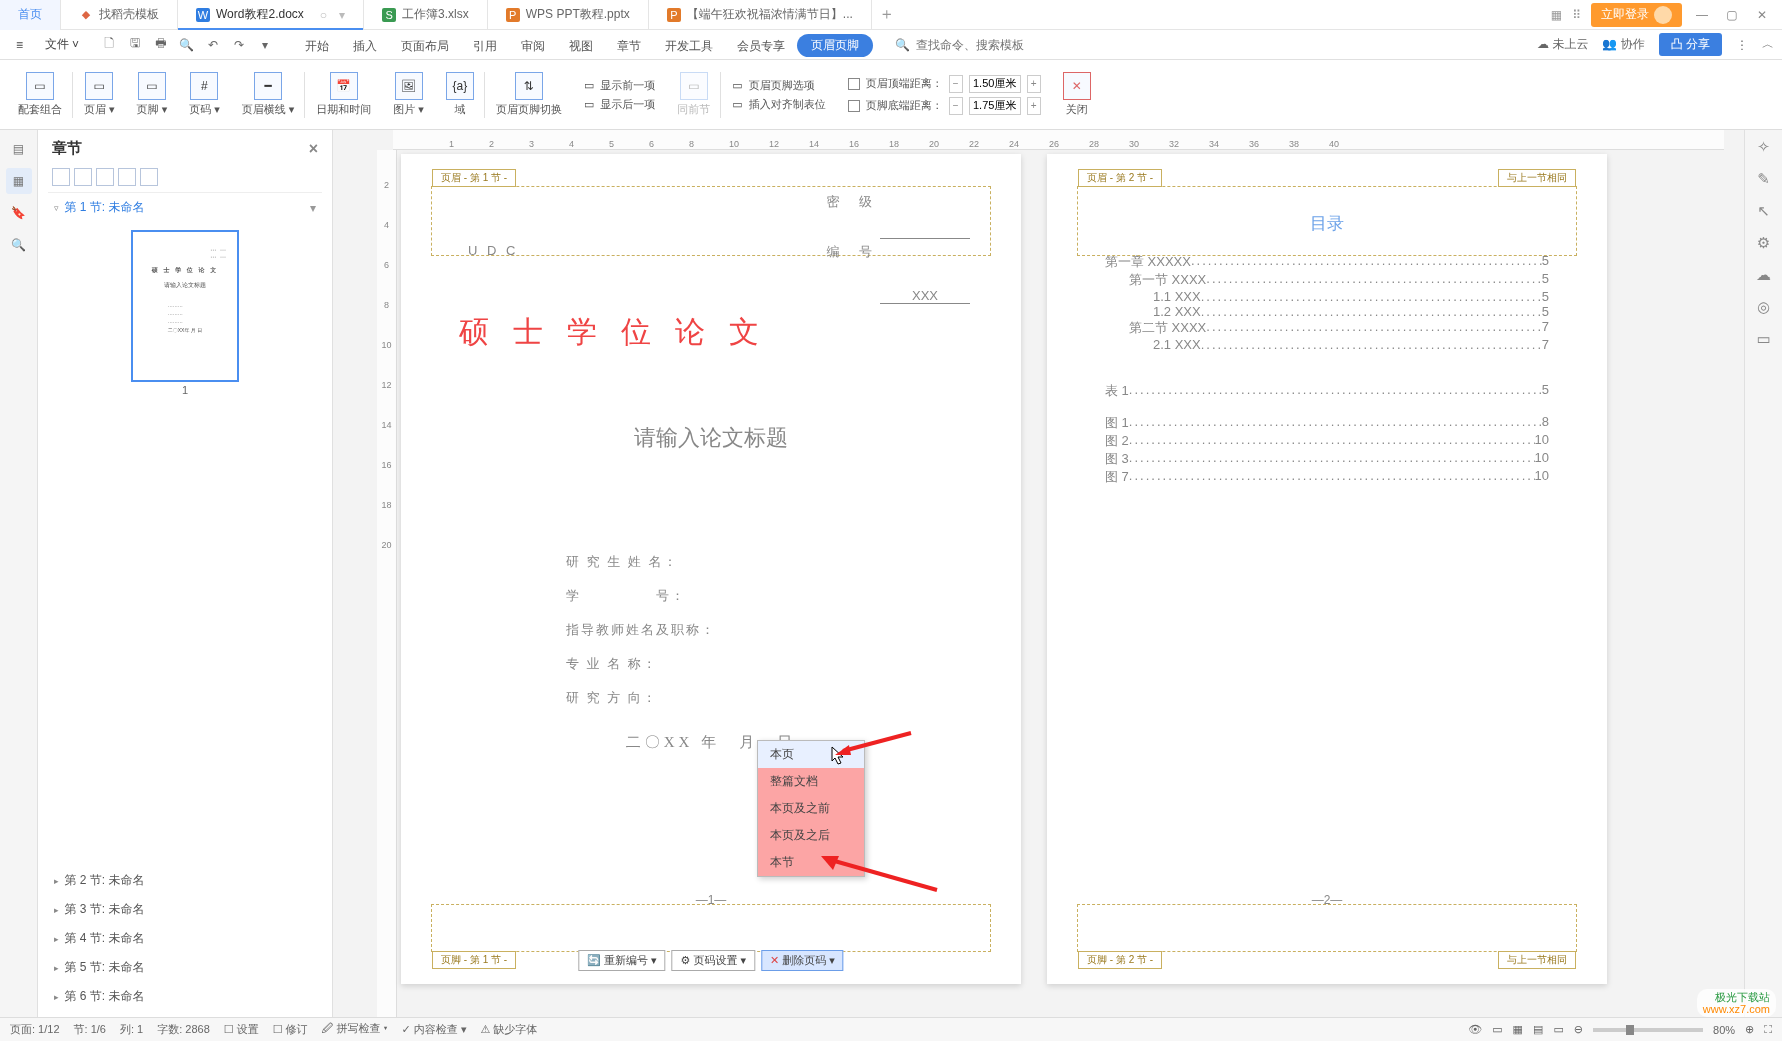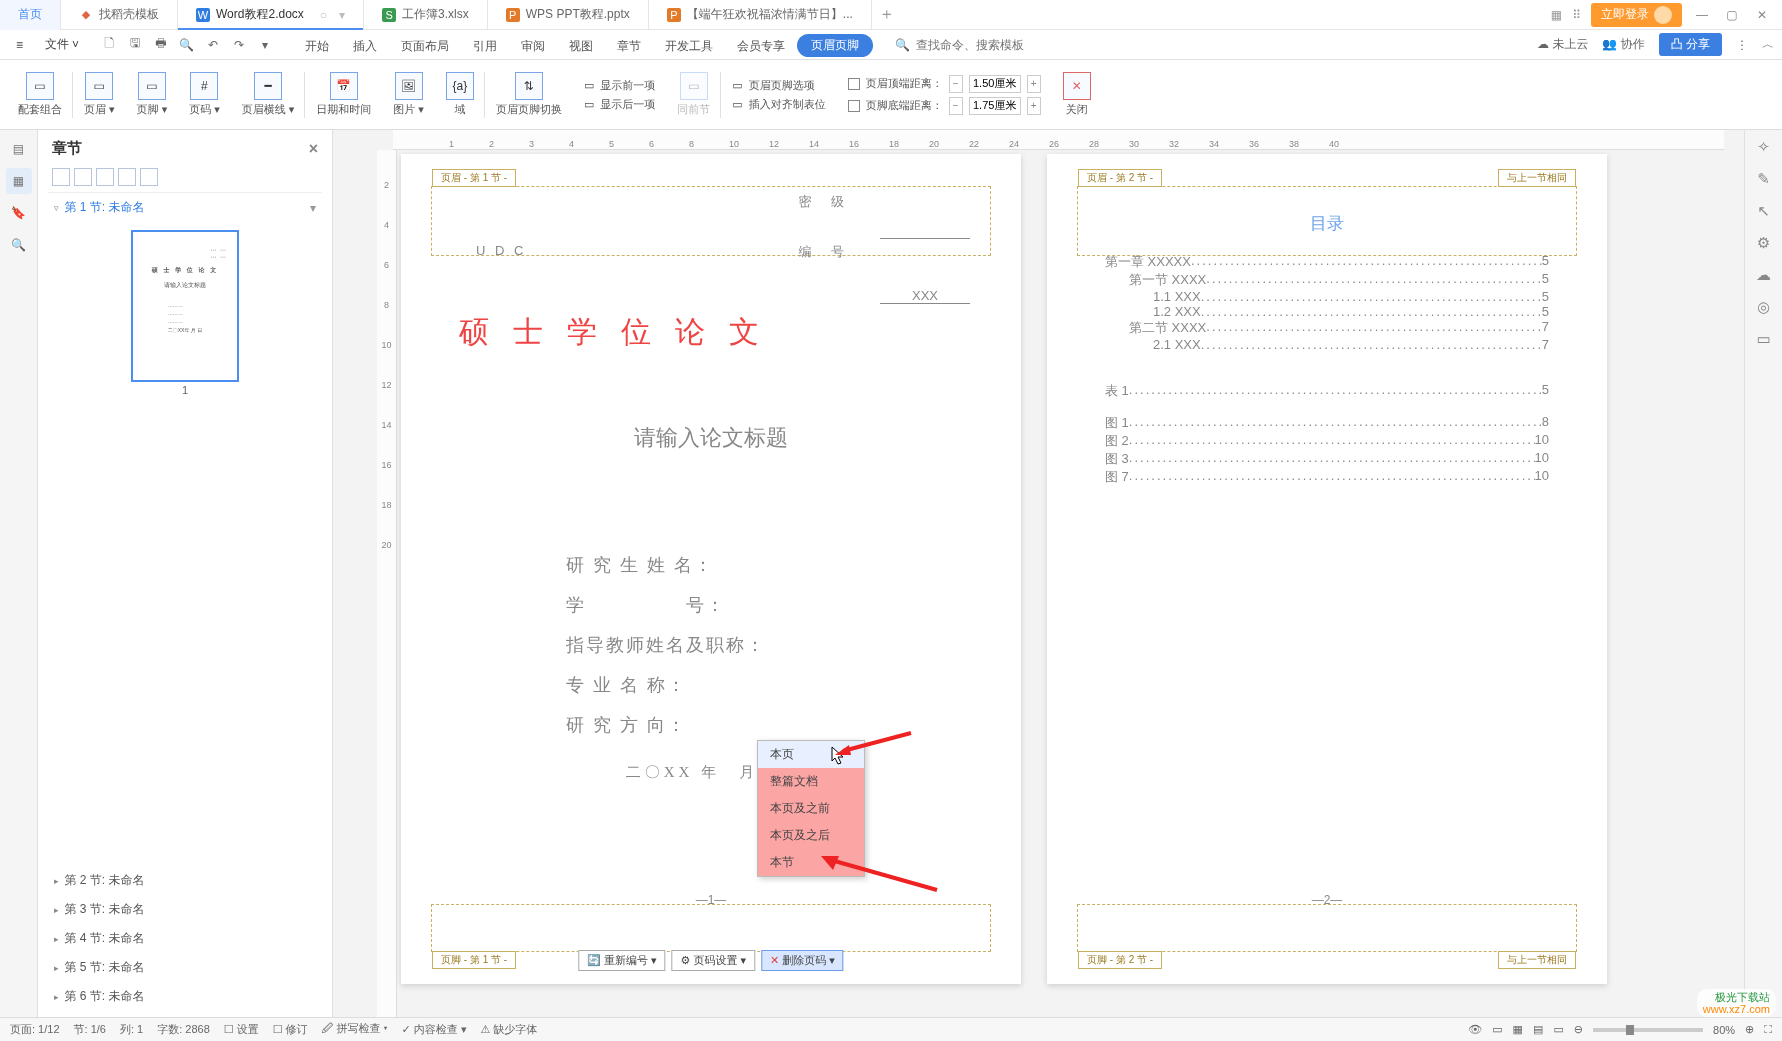--- a/index.html
+++ b/index.html
@@ -68,26 +68,26 @@
 .hdr-box,.ftr-box{position:absolute;left:30px;right:30px;border:1px dashed #c9b060;}
 .hdr-box{top:32px;height:70px;}
 .ftr-box{bottom:32px;height:48px;}
 .hdr-tag{position:absolute;left:0;top:-18px;background:#fff;border:1px solid #c9b060;padding:1px 8px;font-size:10px;color:#9a7a20;}
 .ftr-tag{position:absolute;left:0;bottom:-18px;background:#fff;border:1px solid #c9b060;padding:1px 8px;font-size:10px;color:#9a7a20;}
 .link-tag{position:absolute;right:0;background:#fff;border:1px solid #c9b060;padding:1px 8px;font-size:10px;color:#9a7a20;}
 .link-tag.top{top:-18px;}
 .link-tag.bot{bottom:-18px;}
 
 .p1-meta{font-family:"SimSun",serif;color:#888;font-size:13px;}
-.p1-row{display:flex;justify-content:flex-end;gap:28px;margin-bottom:4px;}
+.p1-row{display:flex;justify-content:flex-end;margin-bottom:4px;}
 .p1-row .lbl{letter-spacing:8px;}
 .p1-row .val{width:90px;border-bottom:1px solid #888;text-align:center;margin-top:45px;}
 .p1-title{font-size:30px;text-align:left;letter-spacing:24px;color:#ef4444;margin-top:100px;font-family:"SimSun",serif;}
 .p1-sub{font-size:22px;text-align:center;color:#888;margin-top:70px;font-family:"SimSun",serif;}
-.p1-fields{margin:100px auto 16px;width:290px;color:#888;font-size:18px;font-family:"SimSun",serif;}
+.p1-fields{margin:100px auto 16px;width:290px;color:#888;font-size:13px;font-family:"SimSun",serif;}
 .p1-fields div{margin-bottom:16px;letter-spacing:2px;}
 .p1-date{text-align:center;color:#888;font-size:15px;margin-top:26px;font-family:"SimSun",serif;letter-spacing:4px;}
 
 .ctx-menu{position:absolute;background:#fca5a5;border:1px solid #bbb;box-shadow:2px 2px 6px rgba(0,0,0,0.2);z-index:100;width:108px;}
 .ctx-item{padding:5px 12px;font-size:12px;color:#444;cursor:pointer;}
 .ctx-item.hover{background:#e8f0ff;}
 
 .ftr-tools{position:absolute;bottom:-20px;left:50%;transform:translateX(-50%);display:flex;gap:6px;}
 .ftr-btn{background:#fff;border:1px solid #aaa;padding:2px 8px;font-size:11px;color:#444;display:flex;align-items:center;gap:3px;}
 .ftr-btn.active{background:#d8e6ff;border-color:#6b9de8;}
@@ -373,21 +373,21 @@
 
       <div class="page">
         <div class="hdr-box">
           <div class="hdr-tag">页眉 - 第 1 节 -</div>
           <div class="p1-meta" style="padding:6px 20px 0">
             <div class="p1-row">
                 <span class="lbl">密  级</span>
                 <span class="val"></span>
               </div>
             <div class="p1-row">
-                <span style="letter-spacing:3px;margin-right:auto;margin-left:24px">U D C</span>
+                <span style="letter-spacing:3px;margin-right:auto;margin-left:16px">U D C</span>
                 <span class="lbl">编  号</span>
                 <span class="val">XXX</span>
               </div>
           </div>
         </div>
 
         <div class="p1-title">硕士学位论文</div>
         <div class="p1-sub">请输入论文标题</div>
         <div class="p1-fields">
           <div>研 究 生 姓 名：</div>

